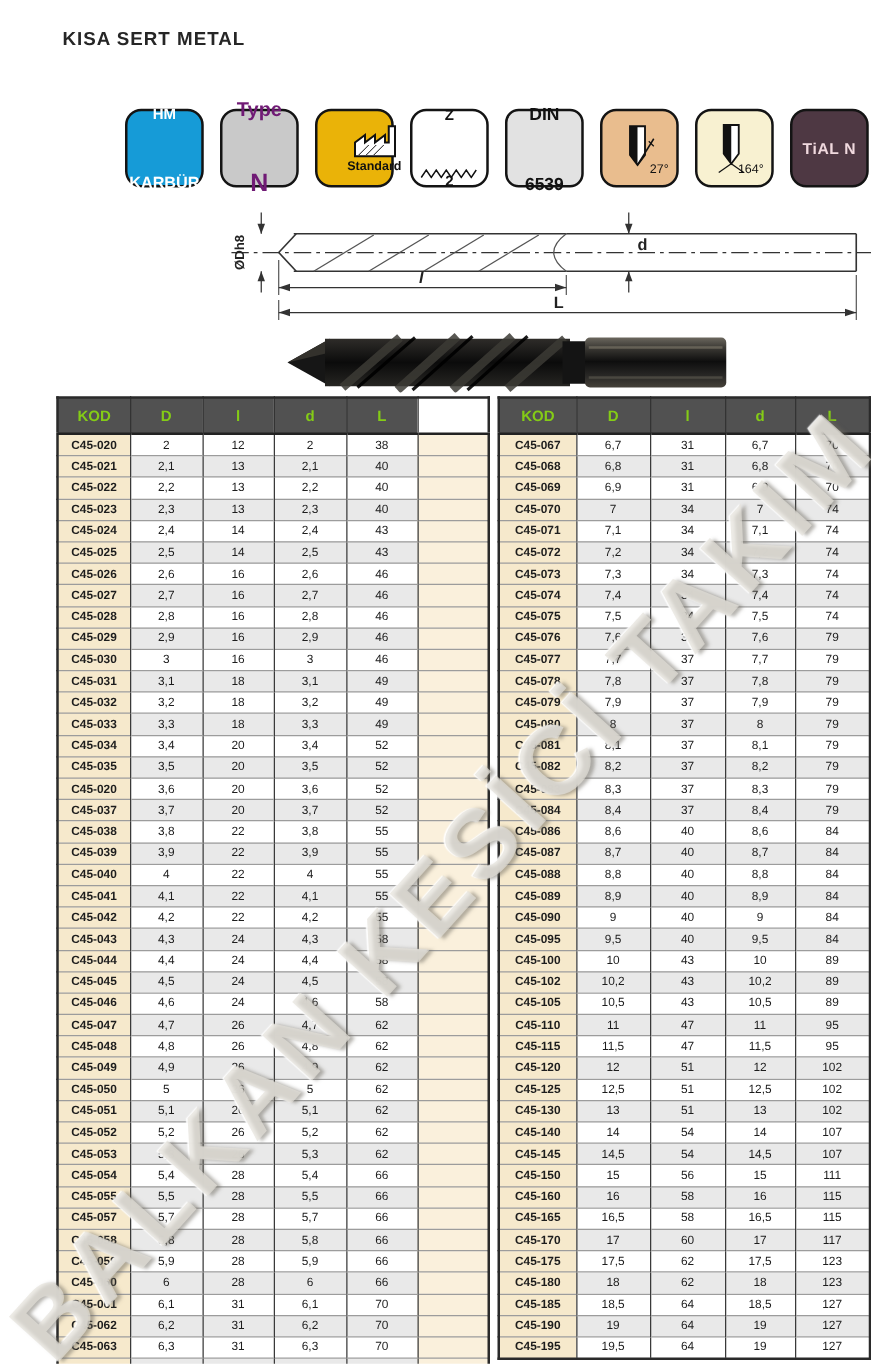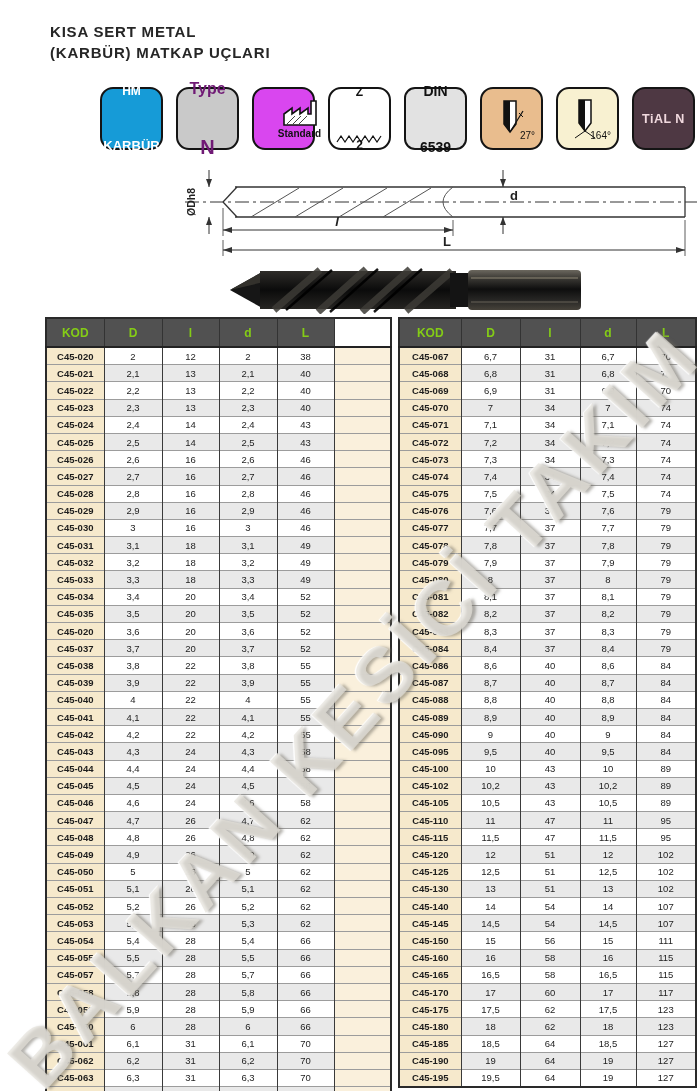--- a/index.html
+++ b/index.html
@@ -47,36 +47,35 @@
     transform-origin:0 0; white-space:nowrap; font-size:78px; font-weight:bold;
     letter-spacing:6px; color:rgba(228,225,218,0.68);
     text-shadow:2px 3px 3px rgba(110,105,95,0.5), -1px -1px 1px rgba(255,255,255,0.95);
     pointer-events:none; z-index:6;}
 </style>
 </head>
 <body>
 
 <div class="page-title">
   <div>KISA SERT METAL</div>
-  <div>(KARBÜR) MATKAP UÇLARI</div>
 </div>
 
 <div class="badge-row">
 
   <div class="badge" style="background: rgb(22, 155, 215); color: rgb(255, 255, 255);">
     <div class="b1">HM</div>
     <div class="b2">KARBÜR</div>
   </div>
 
   <div class="badge badge-type" style="background: rgb(201, 201, 201); color: #701a75;">
     <div class="b1">Type</div>
     <div class="b2">N</div>
   </div>
 
-  <div class="badge badge-std" style="background: #d946ef; color: rgb(17, 17, 17); padding-left: 32px;">
+  <div class="badge badge-std" style="background: #eab308; color: rgb(17, 17, 17); padding-left: 32px;">
     <svg width="38" height="28" viewBox="0 0 38 28">
       <path d="M30 2 L35 2 L35 26 L3 26 L3 15 L11 9 L11 15 L19 9 L19 15 L27 9 L27 15 L30 15 Z" fill="#ffffff" stroke="#111" stroke-width="1.6"></path>
       <line x1="6" y1="25" x2="14" y2="17" stroke="#111" stroke-width="0.8"></line>
       <line x1="12" y1="25" x2="20" y2="17" stroke="#111" stroke-width="0.8"></line>
       <line x1="18" y1="25" x2="26" y2="17" stroke="#111" stroke-width="0.8"></line>
     </svg>
     <div class="std-label">Standard</div>
   </div>
 
   <div class="badge badge-z" style="background: rgb(255, 255, 255); color: rgb(17, 17, 17);">

